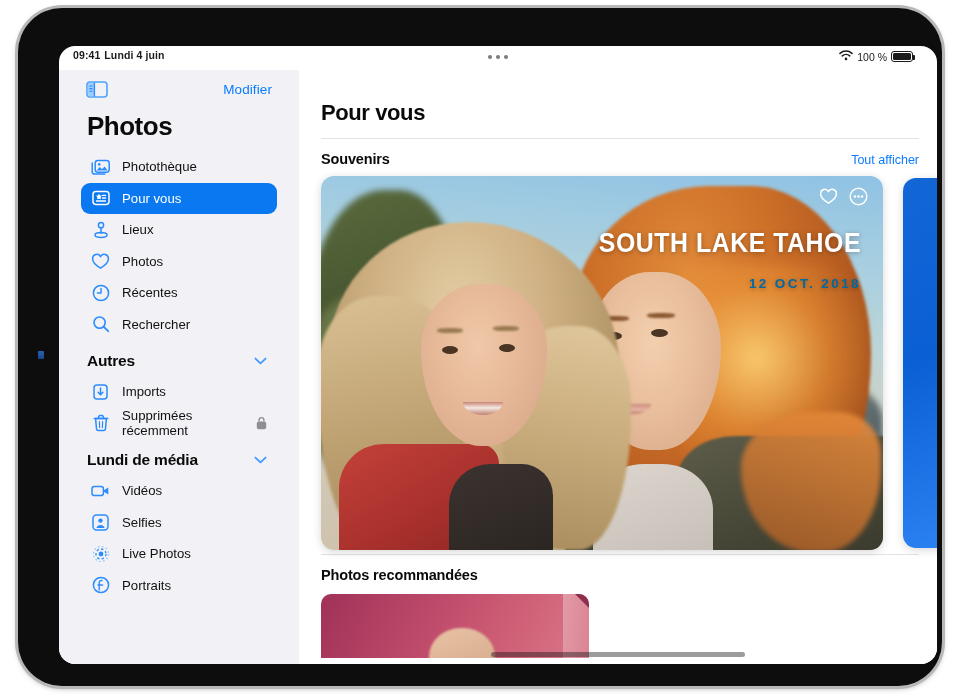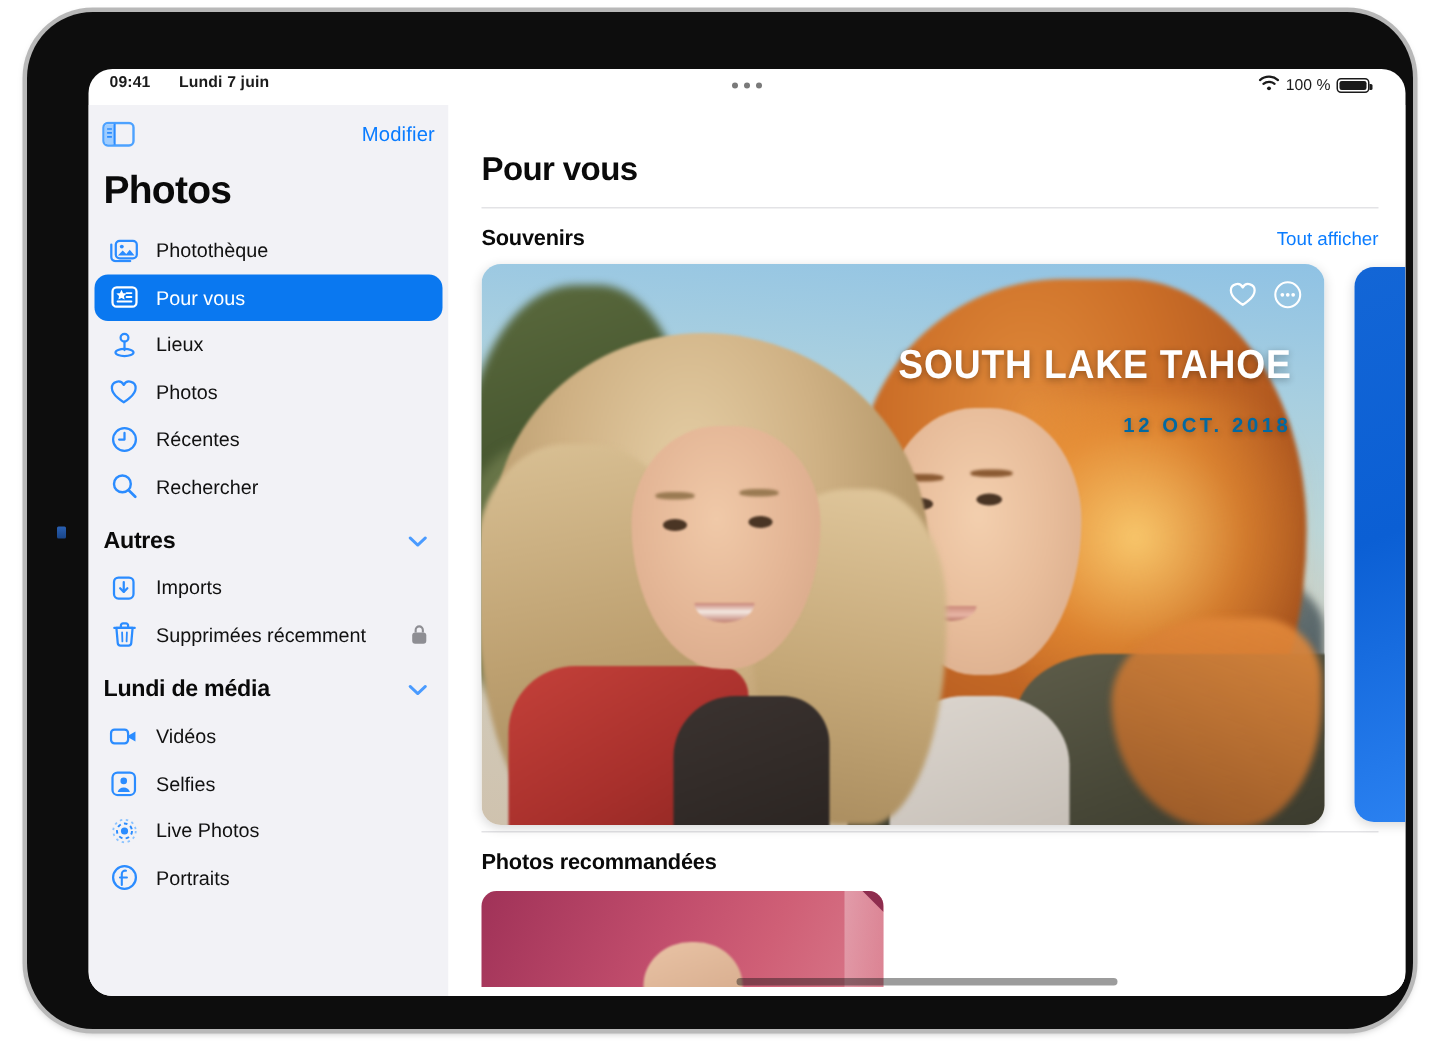--- a/index.html
+++ b/index.html
@@ -35,21 +35,21 @@
     height: 24px;
     flex: 0 0 24px;
     display: flex;
     align-items: center;
     position: relative;
     background: transparent;
     z-index: 40;
   }
   .status-left {
     position: absolute; left: 14px; top: 3px;
-    display: flex; align-items: baseline; gap: 19px;
+    display: flex; align-items: baseline; gap: 4px;
     font-size: 10.5px; font-weight: bold; color: #1b1b1b;
     letter-spacing: .1px;
   }
   .status-right {
     position: absolute; right: 24px; top: 4px;
     display: flex; align-items: center; gap: 4px;
     font-size: 10.5px; font-weight: normal; color: #1b1b1b; text-align: right;
   }
   .status-dots {
     position: absolute; left: 50%; top: 9px; transform: translateX(-50%);
@@ -66,21 +66,21 @@
   }
   .battery-fill { position: absolute; left: 1px; top: 1px; bottom: 1px; width: 18px; background: #1b1b1b; border-radius: 1.5px; }
 
   
   #app-body { flex: 1; display: flex; min-height: 0; }
 
   
   #sidebar {
     width: 240px; flex: 0 0 240px;
     background: #f2f2f6;
-    padding: 0 4px;
+    padding: 0 22px;
     overflow: hidden;
     position: relative;
   }
   #sidebar-toolbar {
     height: 38px; display: flex; align-items: center; justify-content: space-between;
     padding: 0 5px;
   }
   .sidebar-toggle-icon { width: 22px; height: 17px; display: block; }
   #edit-button {
     color: #0a7cff; font-size: 13.5px; letter-spacing: .1px;
@@ -322,21 +322,21 @@
 <body>
 
 <div id="device-frame">
   <div id="bezel-artifact"></div>
 
   <div id="device-screen">
 
     <div id="status-bar">
       <div class="status-left">
         <span>09:41</span>
-        <span>Lundi 7 juin</span>
+        <span>Lundi 4 juin</span>
       </div>
       <div class="status-dots">
         <i></i>
           <i></i>
           <i></i>
       </div>
       <div class="status-right">
         <span>
           <svg width="14" height="11" viewBox="0 0 14 11">
             <path d="M1 3.4a9 9 0 0 1 12 0" stroke="#1b1b1b" stroke-width="1.5" fill="none" stroke-linecap="round"></path>

